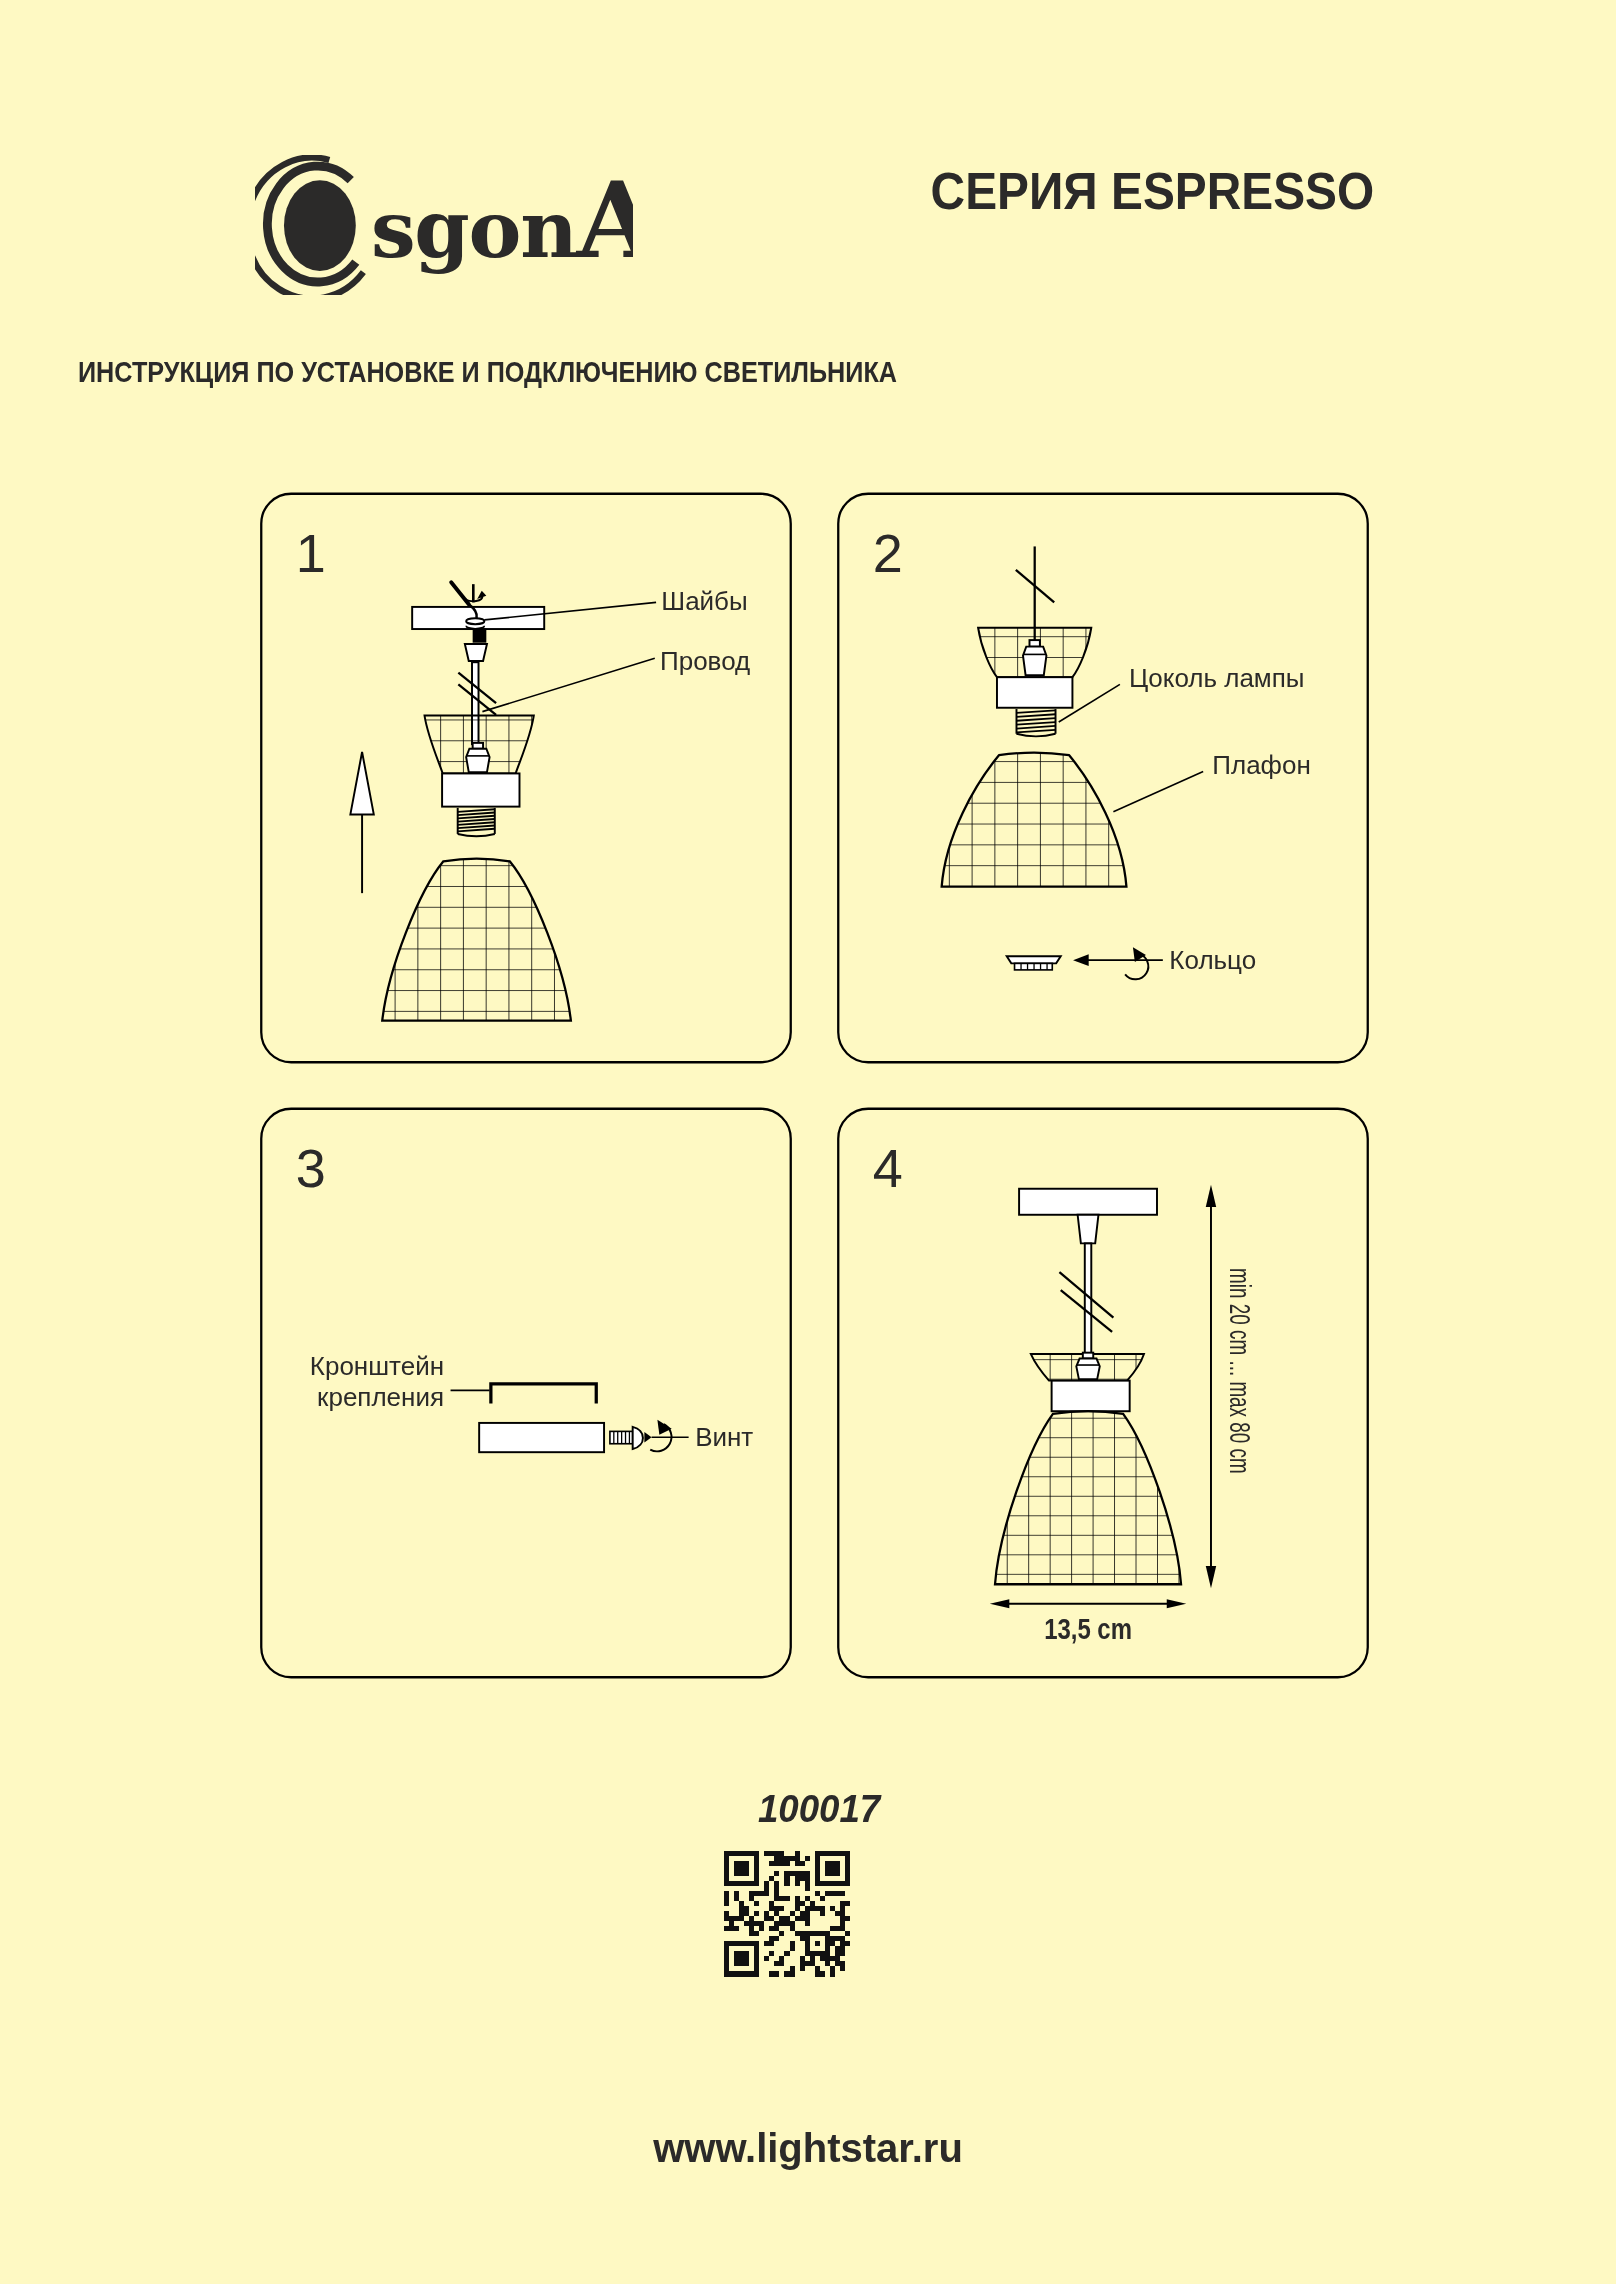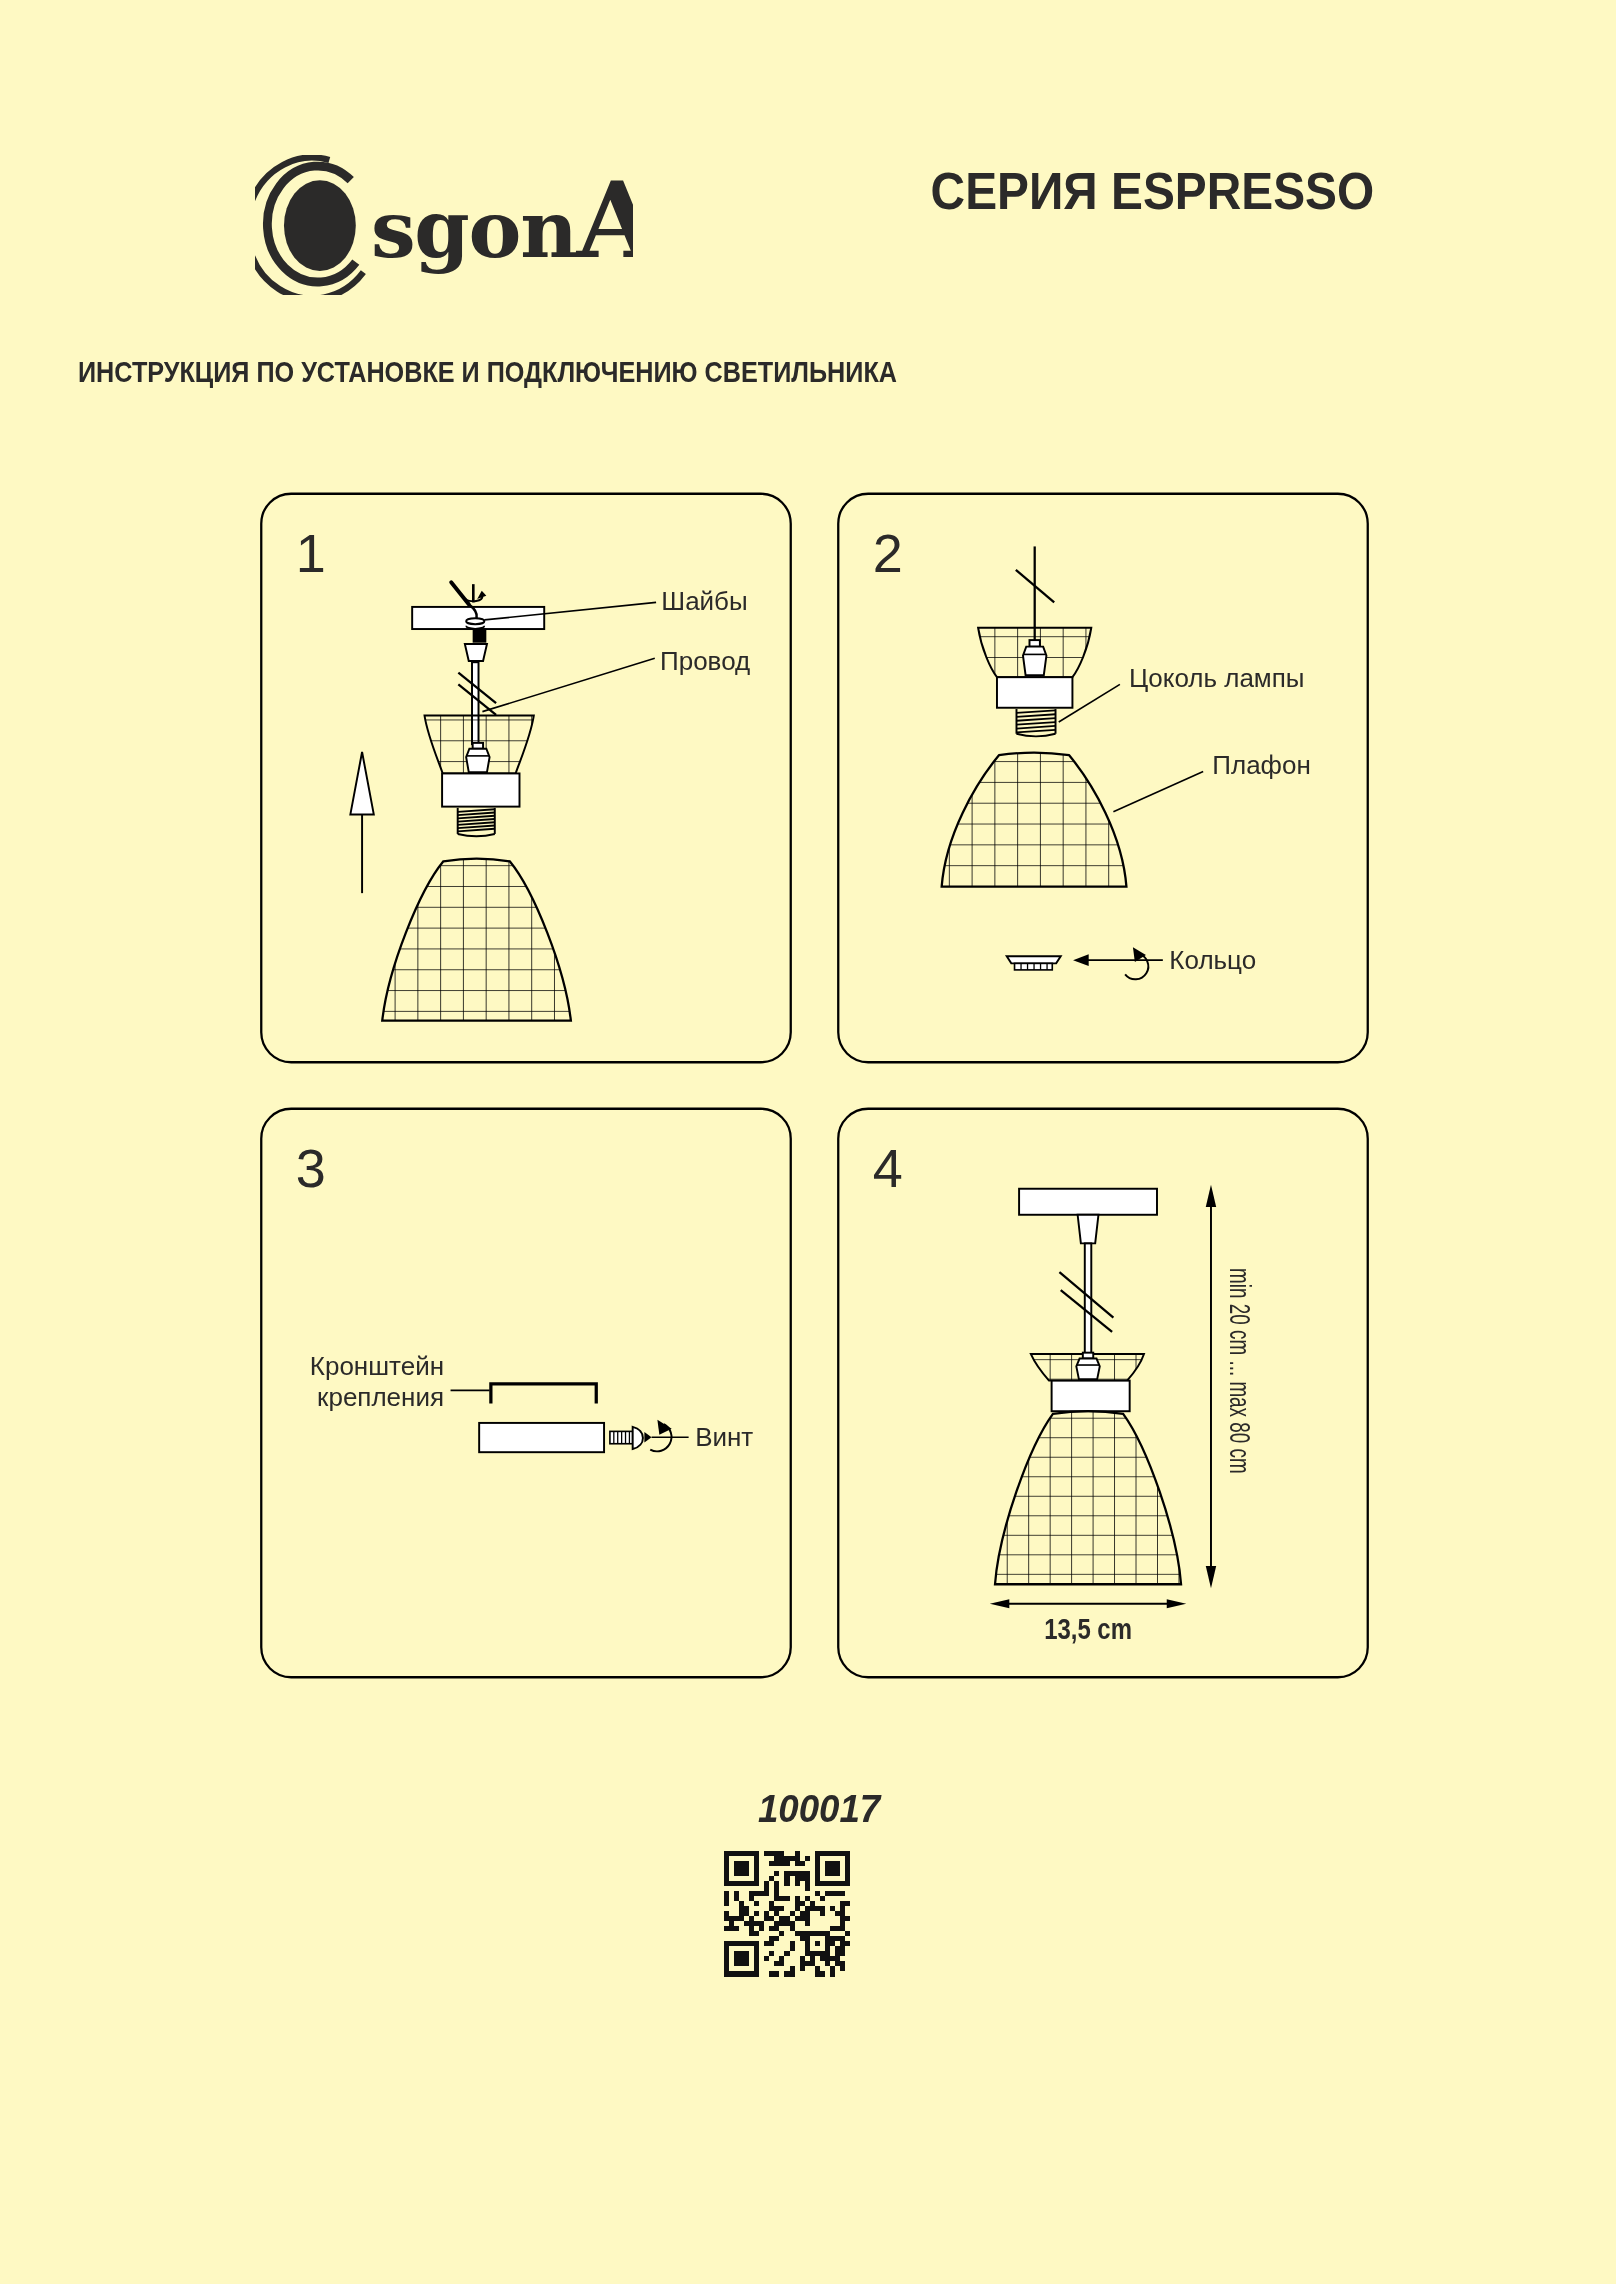--- a/index.html
+++ b/index.html
@@ -552,15 +552,18 @@
         <rect x="9" y="24" width="1" height="1" fill="#111"></rect>
         <rect x="10" y="24" width="1" height="1" fill="#111"></rect>
         <rect x="12" y="24" width="1" height="1" fill="#111"></rect>
         <rect x="13" y="24" width="1" height="1" fill="#111"></rect>
         <rect x="18" y="24" width="1" height="1" fill="#111"></rect>
         <rect x="19" y="24" width="1" height="1" fill="#111"></rect>
         <rect x="21" y="24" width="1" height="1" fill="#111"></rect>
       </svg>
   </div>
 
+  <div class="url">
+    <span>www.lightstar.ru</span>
+  </div>
 
 </div>
 
 
 </body></html>

